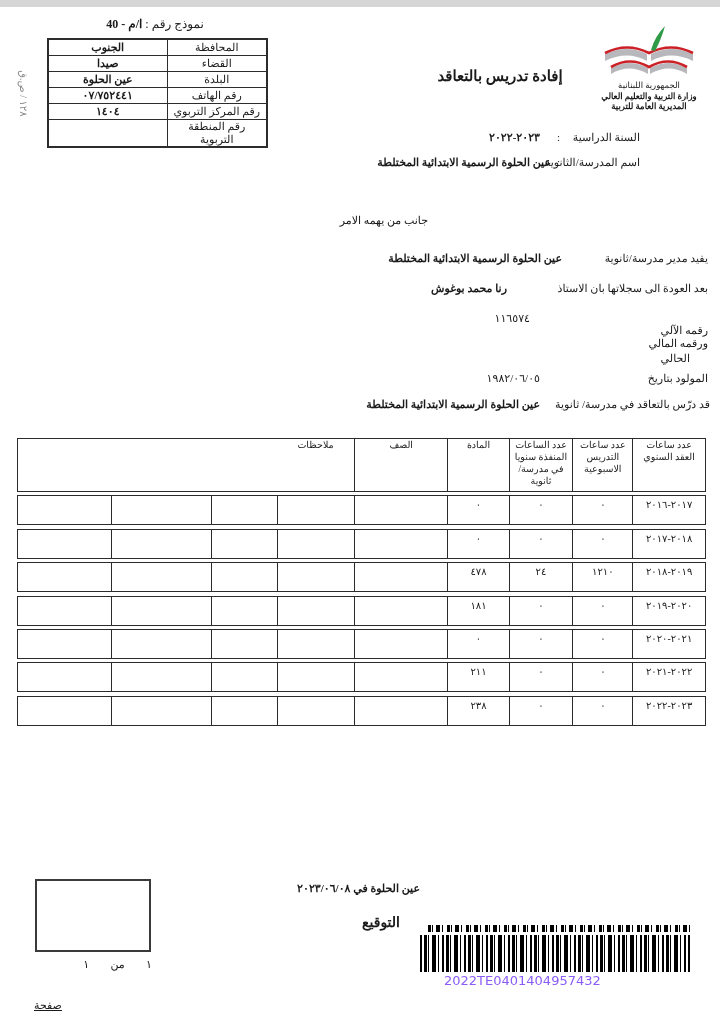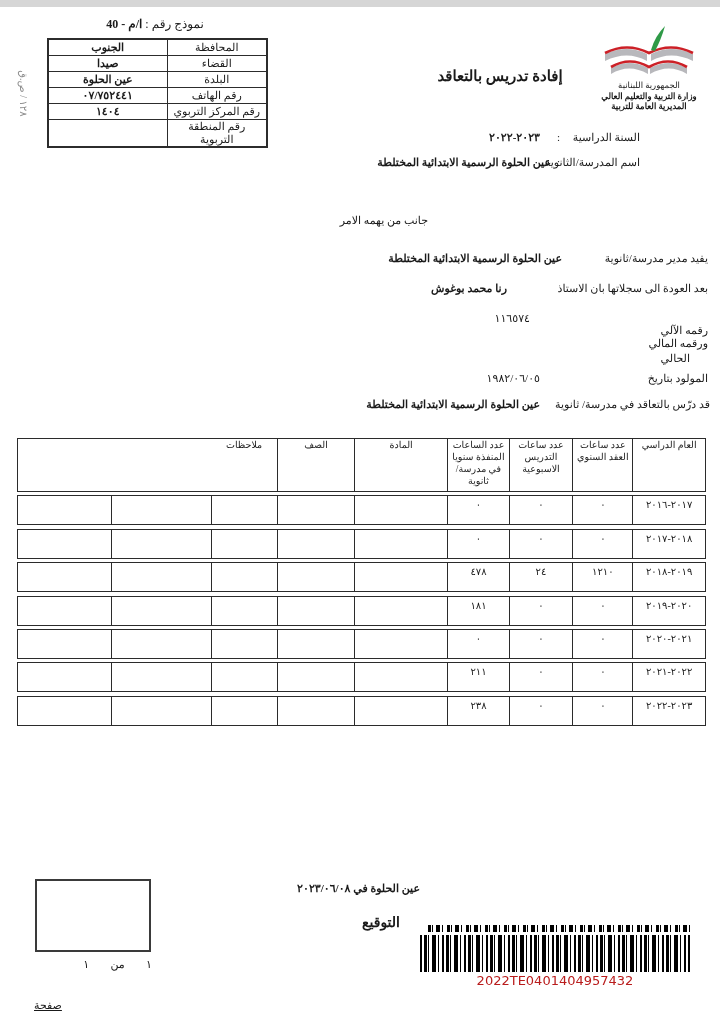--- a/index.html
+++ b/index.html
@@ -67,22 +67,22 @@
 
   .barcode-strip {
     left:428px; top:925px; width:262px; height:7px;
     background:repeating-linear-gradient(90deg,#000 0 3px,#fff 3px 4px,#000 4px 5px,#fff 5px 8px,#000 8px 12px,#fff 12px 14px,#000 14px 15px,#fff 15px 19px);
   }
   .barcode {
     left:420px; top:935px; width:270px; height:37px;
     background:repeating-linear-gradient(90deg,#000 0 2px,#fff 2px 4px,#000 4px 7px,#fff 7px 8px,#000 8px 9px,#fff 9px 12px,#000 12px 16px,#fff 16px 18px,#000 18px 19px,#fff 19px 22px);
   }
   .barcode-text {
-    left:420px; top:973px; width:270px; text-align:center;
-    font-family:"DejaVu Sans","Liberation Sans",sans-serif; font-size:13px; color:#b91c1c;
+    left:444px; top:973px; width:270px; text-align:left;
+    font-family:"DejaVu Sans","Liberation Sans",sans-serif; font-size:13px; color:#8b5cf6;
   }
 
   .stamp-box { left:35px; top:879px; width:116px; height:73px; border:2px solid #3a3a3a; background:#fff; }
   .page-foot { left:28px; top:958px; width:130px; font-size:11px; display:flex; flex-direction:row-reverse; justify-content:space-between; padding:0 6px; }
   .page-foot .w1 { text-decoration:underline;margin-top:41px; }
 </style>
 </head>
 <body>
 
 <div class="page">
@@ -172,21 +172,20 @@
   <div class="abs lab rtl" style="right:30px; top:352px;">الحالي</div>
 
   <div class="abs lab rtl" style="right:12px; top:372px;">المولود بتاريخ</div>
   <div class="abs lab rtl" style="right:180px; top:372px;">١٩٨٢/٠٦/٠٥</div>
 
   <div class="abs lab rtl" style="right:10px; top:398px;">قد درّس بالتعاقد في مدرسة/ ثانوية</div>
   <div class="abs val rtl" style="right:180px; top:398px;">عين الحلوة الرسمية الابتدائية المختلطة</div>
 
   <div class="abs ttable">
     <div class="thead">
-        <div class="th">العام الدراسي</div>
         <div class="th">عدد ساعات العقد السنوي</div>
         <div class="th">عدد ساعات التدريس الاسبوعية</div>
         <div class="th">عدد الساعات المنفذة سنويا في مدرسة/ثانوية</div>
         <div class="th">المادة</div>
         <div class="th">الصف</div>
         <div class="th">ملاحظات</div>
       </div>
     <div>
         <div class="trow">
           <div class="td">٢٠١٧-٢٠١٦</div>

